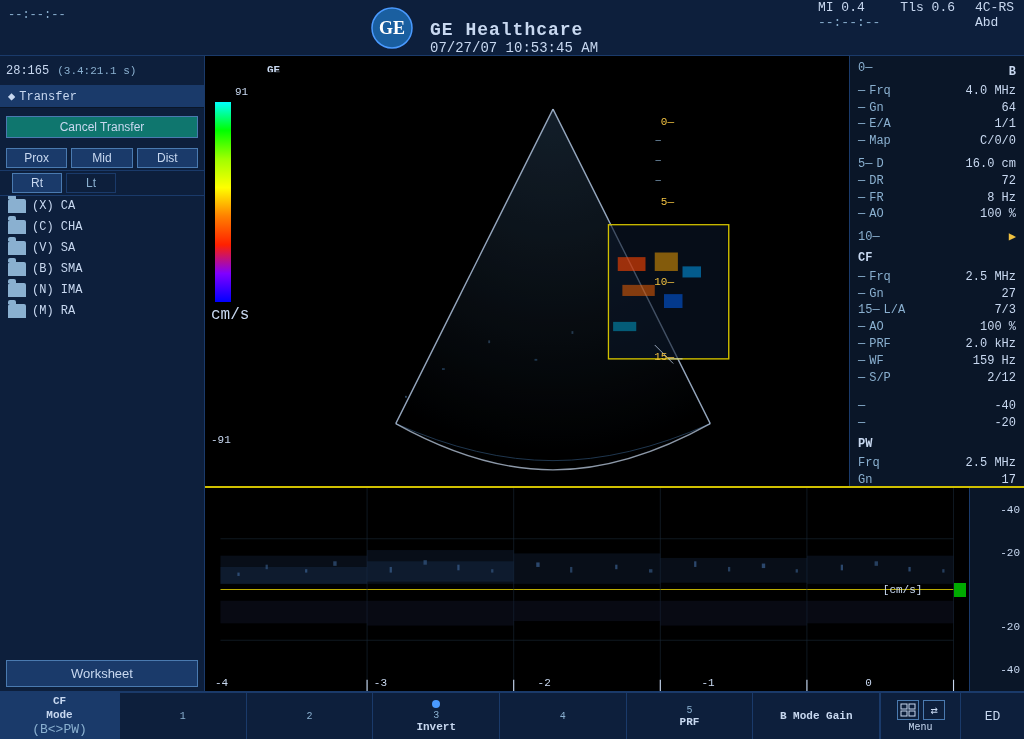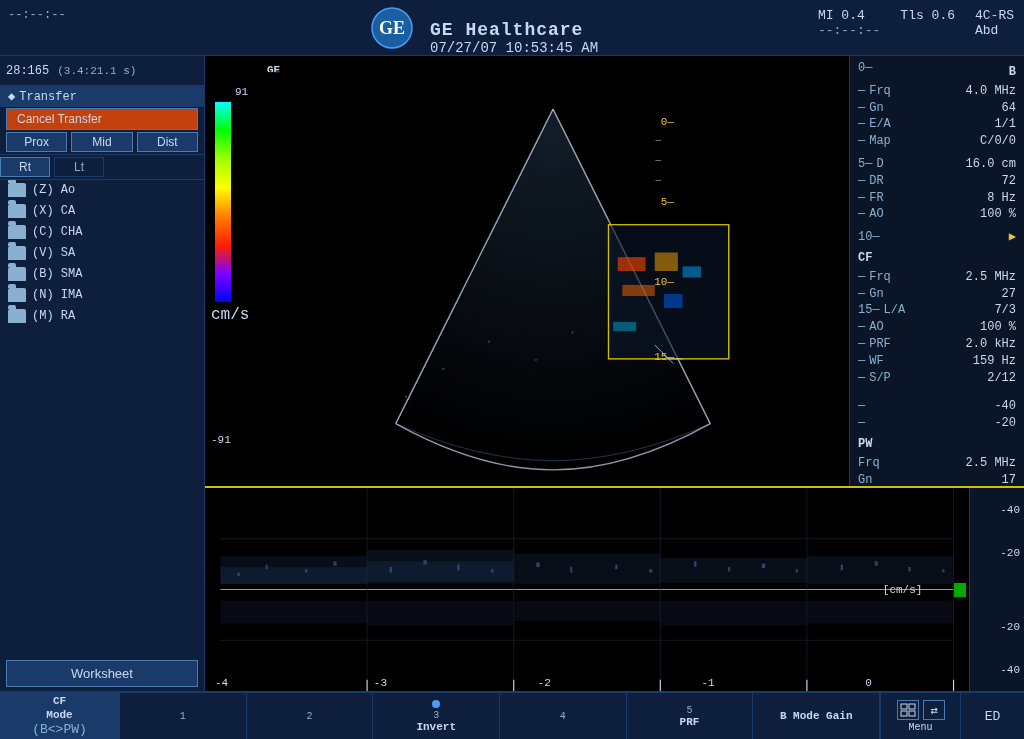--- a/index.html
+++ b/index.html
@@ -48,21 +48,21 @@
       letter-spacing: 1px;
       margin-top: 20px;
     }
     .header-title .datetime {
       font-size: 14px;
       color: #c8d8f0;
     }
     .header-right {
       position: absolute;
       right: 10px;
-      top: 8px;
+      top: 0;
       display: flex;
       gap: 20px;
       font-size: 13px;
       color: #c8d8f0;
     }
     .header-right .info-group {
       display: flex;
       flex-direction: column;
       align-items: flex-start;
     }
@@ -104,49 +104,49 @@
       background: #1a3a6a;
       padding: 3px 8px;
       font-size: 12px;
       color: #c8d8f0;
       display: flex;
       align-items: center;
       gap: 4px;
       border-bottom: 1px solid #0a1628;
     }
     .cancel-transfer-btn {
-      background: #c2410c;
+      background: #0f766e;
       border: 1px solid #4a7ab0;
       color: #c8d8f0;
       padding: 3px 10px;
       font-size: 12px;
       cursor: pointer;
-      text-align: left;
-      margin: 0 6px;
+      text-align: center;
+      margin: 8px 6px;
     }
     .prox-mid-dist {
       display: flex;
       gap: 4px;
       padding: 2px 6px;
       border-bottom: 1px solid #1a3a6a;
     }
     .pmd-btn {
       flex: 1;
       background: #1a3a6a;
       border: 1px solid #4a7ab0;
       color: #c8d8f0;
       font-size: 12px;
       padding: 2px 4px;
       cursor: pointer;
       text-align: center;
     }
     .rt-lt {
       display: flex;
       gap: 4px;
-      padding: 2px 0;
+      padding: 2px 12px;
       border-bottom: 1px solid #1a3a6a;
     }
     .rt-btn {
       width: 50px;
       background: #1a3a6a;
       border: 1px solid #4a7ab0;
       color: #c8d8f0;
       font-size: 12px;
       padding: 2px 4px;
       cursor: pointer;
@@ -410,24 +410,20 @@
       <button class="pmd-btn">Mid</button>
       <button class="pmd-btn">Dist</button>
     </div>
 
     <div class="rt-lt">
       <button class="rt-btn">Rt</button>
       <button class="lt-btn">Lt</button>
     </div>
 
     <div class="vessel-list" id="vessel-list">
-        <div class="vessel-item">
-        <div class="folder-icon"></div>
-        <span class="vessel-label">(Z) Ao</span>
-      </div>
         <div class="vessel-item">
         <div class="folder-icon"></div>
         <span class="vessel-label">(X) CA</span>
       </div>
         <div class="vessel-item">
         <div class="folder-icon"></div>
         <span class="vessel-label">(C) CHA</span>
       </div>
         <div class="vessel-item">
         <div class="folder-icon"></div>

